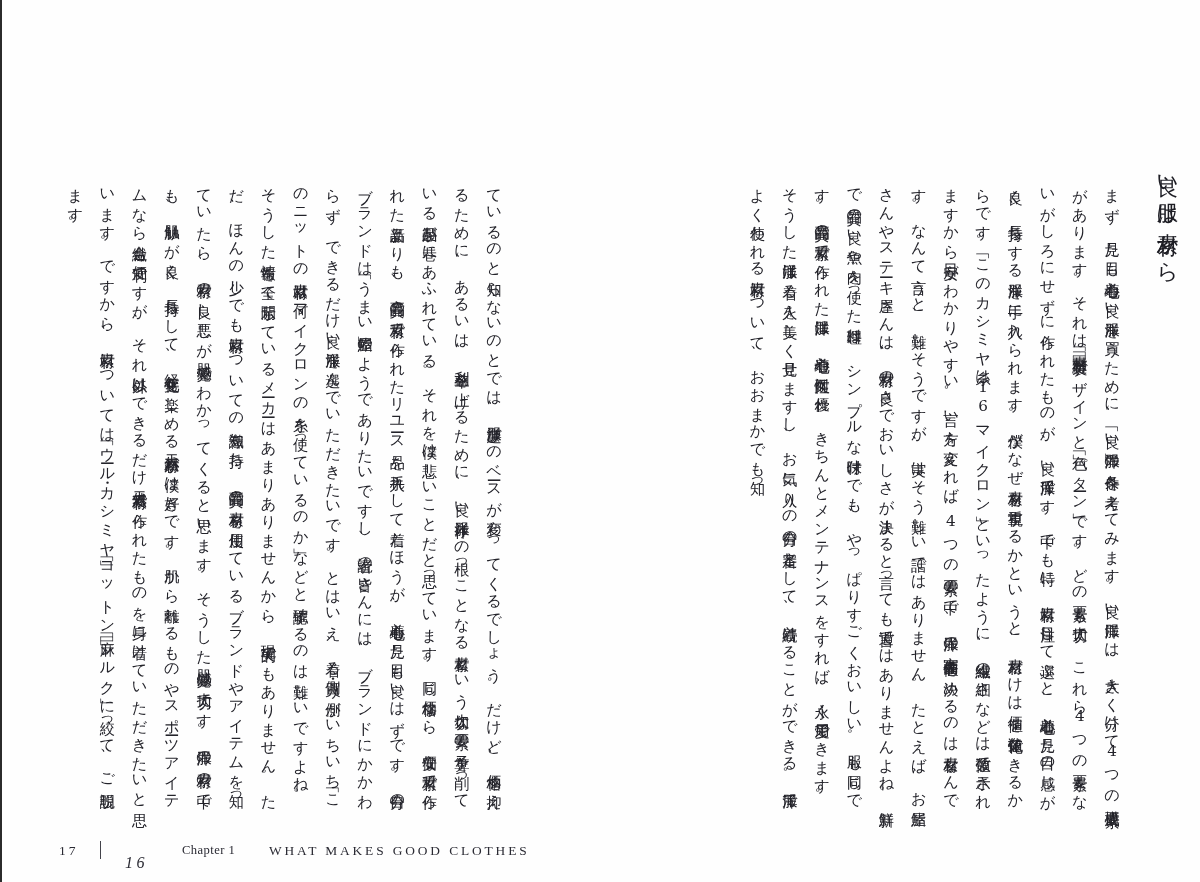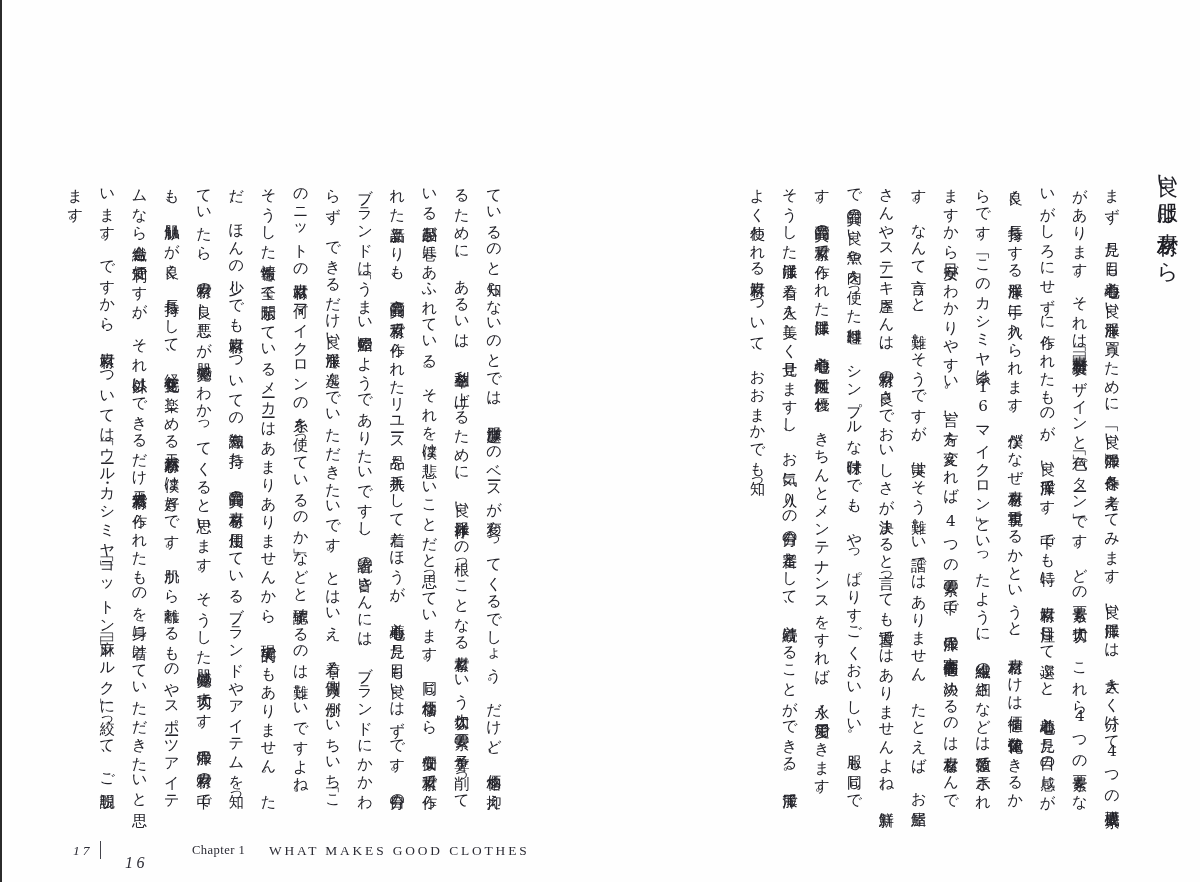--- a/index.html
+++ b/index.html
@@ -79,44 +79,43 @@
     top: 840px;
     width: 1200px;
     height: 30px;
   }
   .foot-item {
     position: absolute;
     color: #2a2a33;
     white-space: nowrap;
   }
   #folio-right {
-    left: 71px;
+    left: 57px;
     top: 3px;
-    font-style: italic;
     font-size: 13.5px;
     letter-spacing: 0.22em;
     font-family: "Liberation Serif", "DejaVu Serif", serif;
   }
   #folio-rule {
     left: 98px;
     top: 1px;
     width: 1px;
     height: 18px;
     background: #43434b;
   }
   #folio-left {
     left: 123px;
     top: 14px;
     font-style: italic;
     font-size: 16px;
     letter-spacing: 0.22em;
     font-family: "Liberation Serif", "DejaVu Serif", serif;
   }
   #chapter-label {
-    left: 190px;
+    left: 180px;
     top: 3px;
     font-size: 12.6px;
     letter-spacing: 0.035em;
     font-family: "Liberation Serif", "DejaVu Serif", serif;
   }
   #running-head {
     left: 267px;
     top: 3px;
     font-size: 13.4px;
     letter-spacing: 0.215em;

